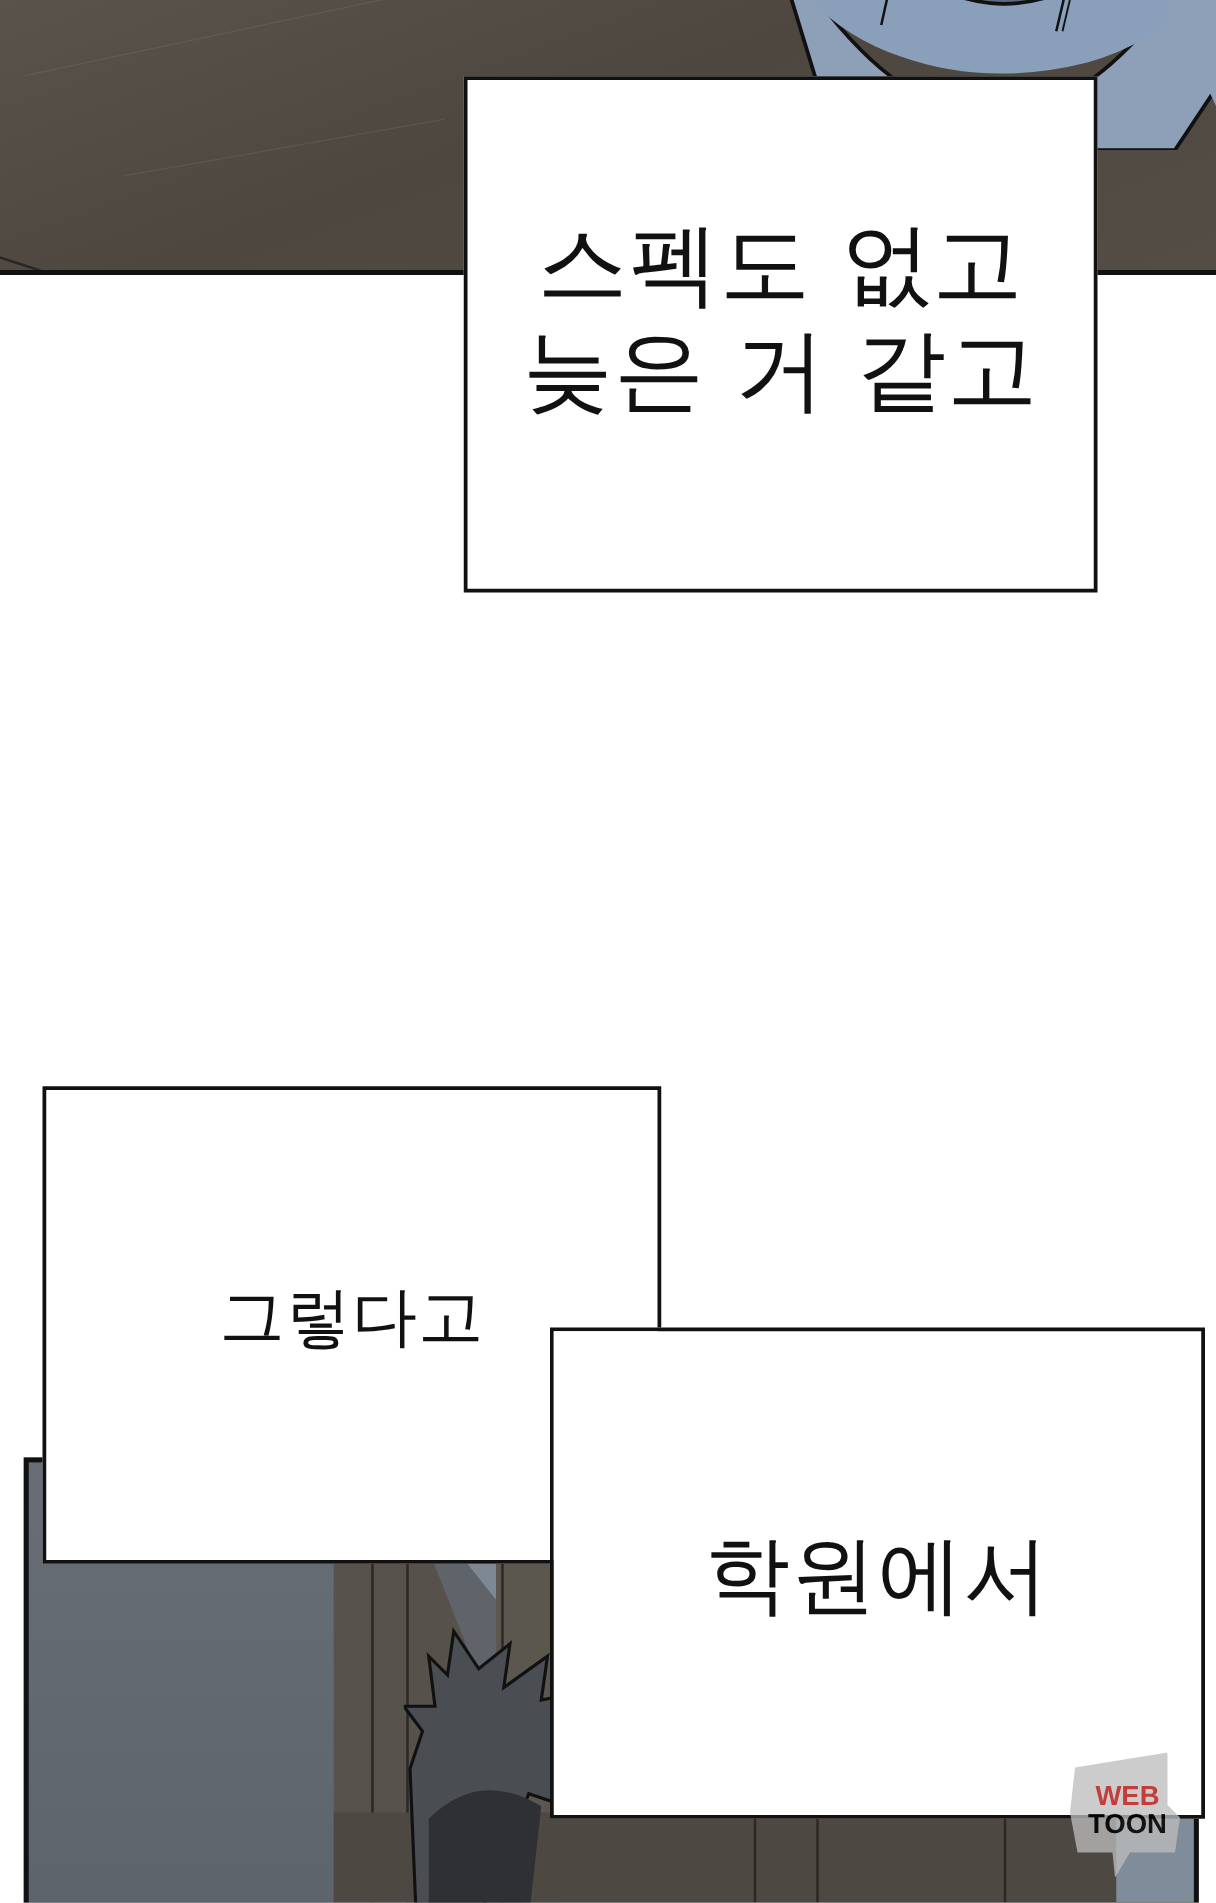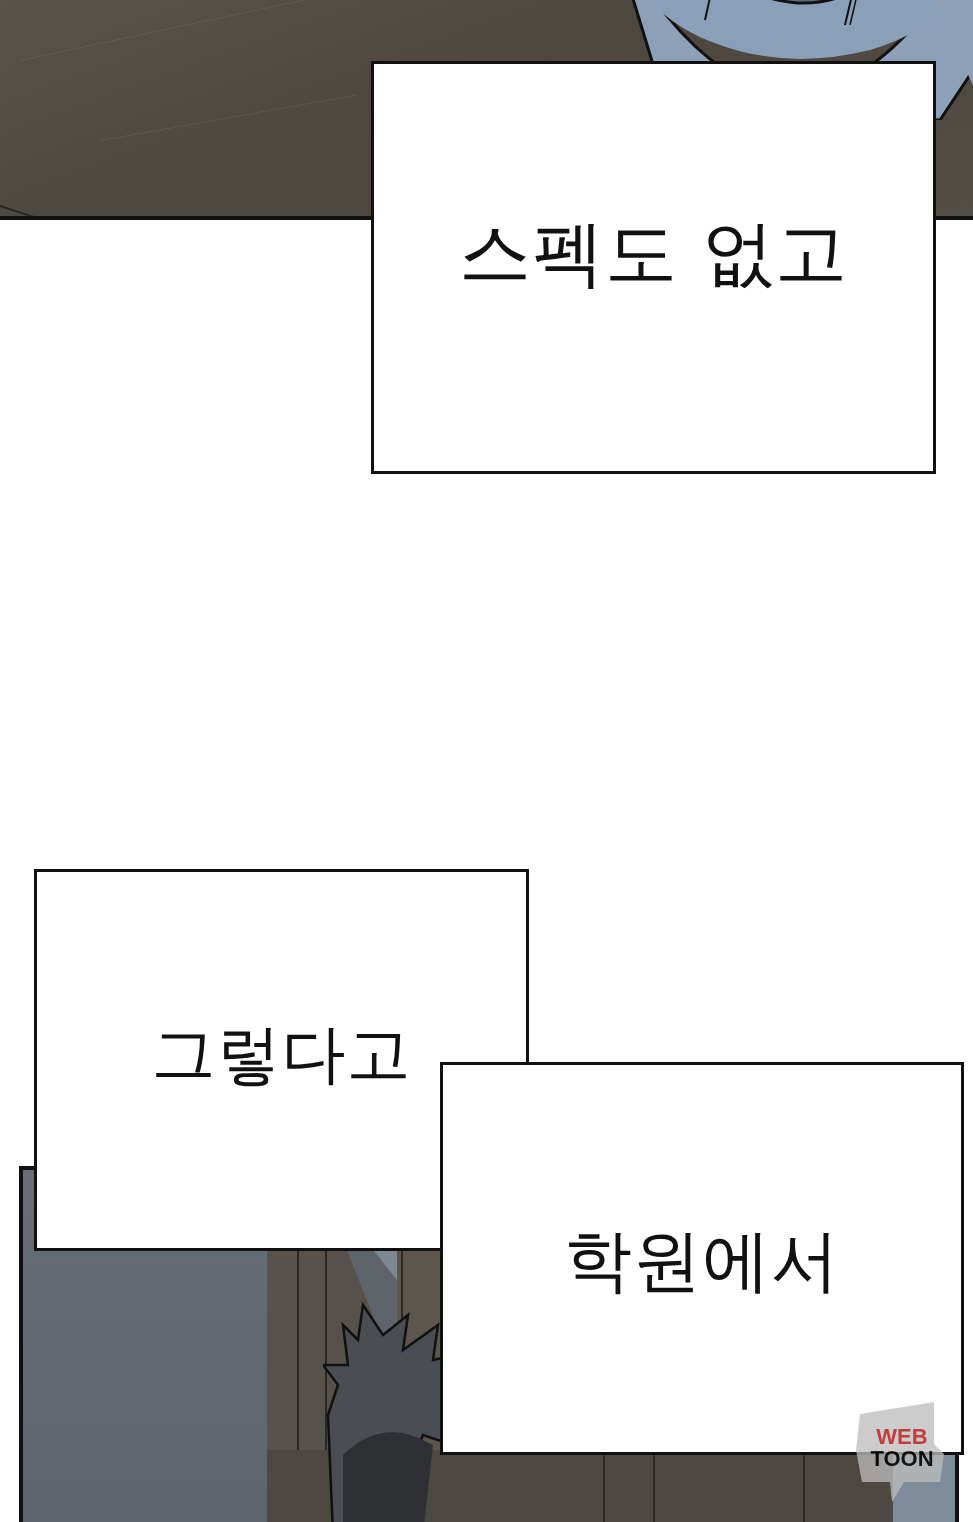--- a/index.html
+++ b/index.html
@@ -12,35 +12,35 @@
                border-bottom:4px solid #111; box-sizing:border-box; overflow:hidden; }
   .top-panel .streak { position:absolute; height:1px; background:rgba(255,255,255,0.07); transform-origin:left center; }
   .bowl { position:absolute; left:600px; top:-180px; width:380px; height:300px; }
 
   
   .caption { position:absolute; background:#fff; border:3px solid #111; box-sizing:border-box;
              display:flex; flex-direction:column; align-items:center; justify-content:center;
              color:#111; font-weight:normal; letter-spacing:1px; }
   .caption .line { display:block; white-space:nowrap; line-height:1.18; }
 
-  .cap-1 { left:371px; top:61px; width:565px; height:413px; font-size:72px; padding-bottom:28px; }
+  .cap-1 { left:371px; top:61px; width:507px; height:413px; font-size:72px; padding-bottom:28px; }
 
   
   .scene { position:absolute; left:19px; top:1166px; width:940px; height:360px;
            border:4px solid #111; box-sizing:border-box; overflow:hidden; background:#5f646a; }
   .scene .wall { position:absolute; left:0; top:0; width:244px; height:100%;
                  background:linear-gradient(180deg,#686e75,#5e646b); }
   .scene .frame { position:absolute; background:#57524b; }
   .scene .glass { position:absolute; background:#7e8893; }
   .scene .floor { position:absolute; left:244px; top:280px; right:0; bottom:0; background:#4d4942; }
   .scene .wood-line { position:absolute; top:0; bottom:0; width:2px; background:#2b2925; }
   .scene .hair { position:absolute; }
   .scene .blue-stripe { position:absolute; background:#7f8c99; }
 
-  .cap-2 { position:absolute; left:34px; top:869px; width:495px; height:382px; font-size:64px; padding-bottom:10px; }
+  .cap-2 { position:absolute; left:34px; top:869px; width:495px; height:382px; font-size:52px; padding-bottom:10px; }
   .cap-3 { position:absolute; left:440px; top:1062px; width:524px; height:393px; font-size:68px; padding-top:5px; }
   
   .seam { position:absolute; background:#fff; }
 
   .watermark { position:absolute; left:852px; top:1402px; width:100px; height:100px; opacity:0.85; }
   .watermark .wm-text { position:absolute; left:0; width:100%; text-align:center;
                         font-family:"Liberation Sans", sans-serif; font-weight:bold; font-size:22px; }
 </style>
 </head>
 <body>
@@ -55,20 +55,21 @@
     <path d="M40 60 Q190 290 350 90" fill="#5d6c80" stroke="#111" stroke-width="3"></path>
     <path d="M125 110 L105 200" stroke="#111" stroke-width="2"></path>
     <path d="M265 120 L245 205" stroke="#111" stroke-width="2"></path>
     <path d="M270 120 L250 205" stroke="#111" stroke-width="1.5"></path>
     <path d="M300 110 L380 80 L380 280" fill="#8da0b8"></path>
   </svg>
 </div>
 
 <div class="caption cap-1">
   <span class="line">스펙도 없고</span>
+  <span class="line">늦은 거 같고</span>
 </div>
 
 <div class="scene">
   <div class="wall"></div>
   <div class="frame" style="left:244px;top:0;width:60px;height:100%;"></div>
   <div class="wood-line" style="left:274px;"></div>
   <div class="wood-line" style="left:302px;"></div>
   <div class="glass" style="left:304px;top:0;width:70px;height:110px;clip-path:polygon(0 0,100% 0,100% 100%,0 20%);"></div>
   <div class="frame" style="left:304px;top:30px;width:90px;height:330px;background:#56514a;clip-path:polygon(0 0,80% 55%,100% 55%,100% 100%,0 100%);"></div>
   <div class="frame" style="left:374px;top:0;width:50px;height:100%;background:#5b564e;"></div>

